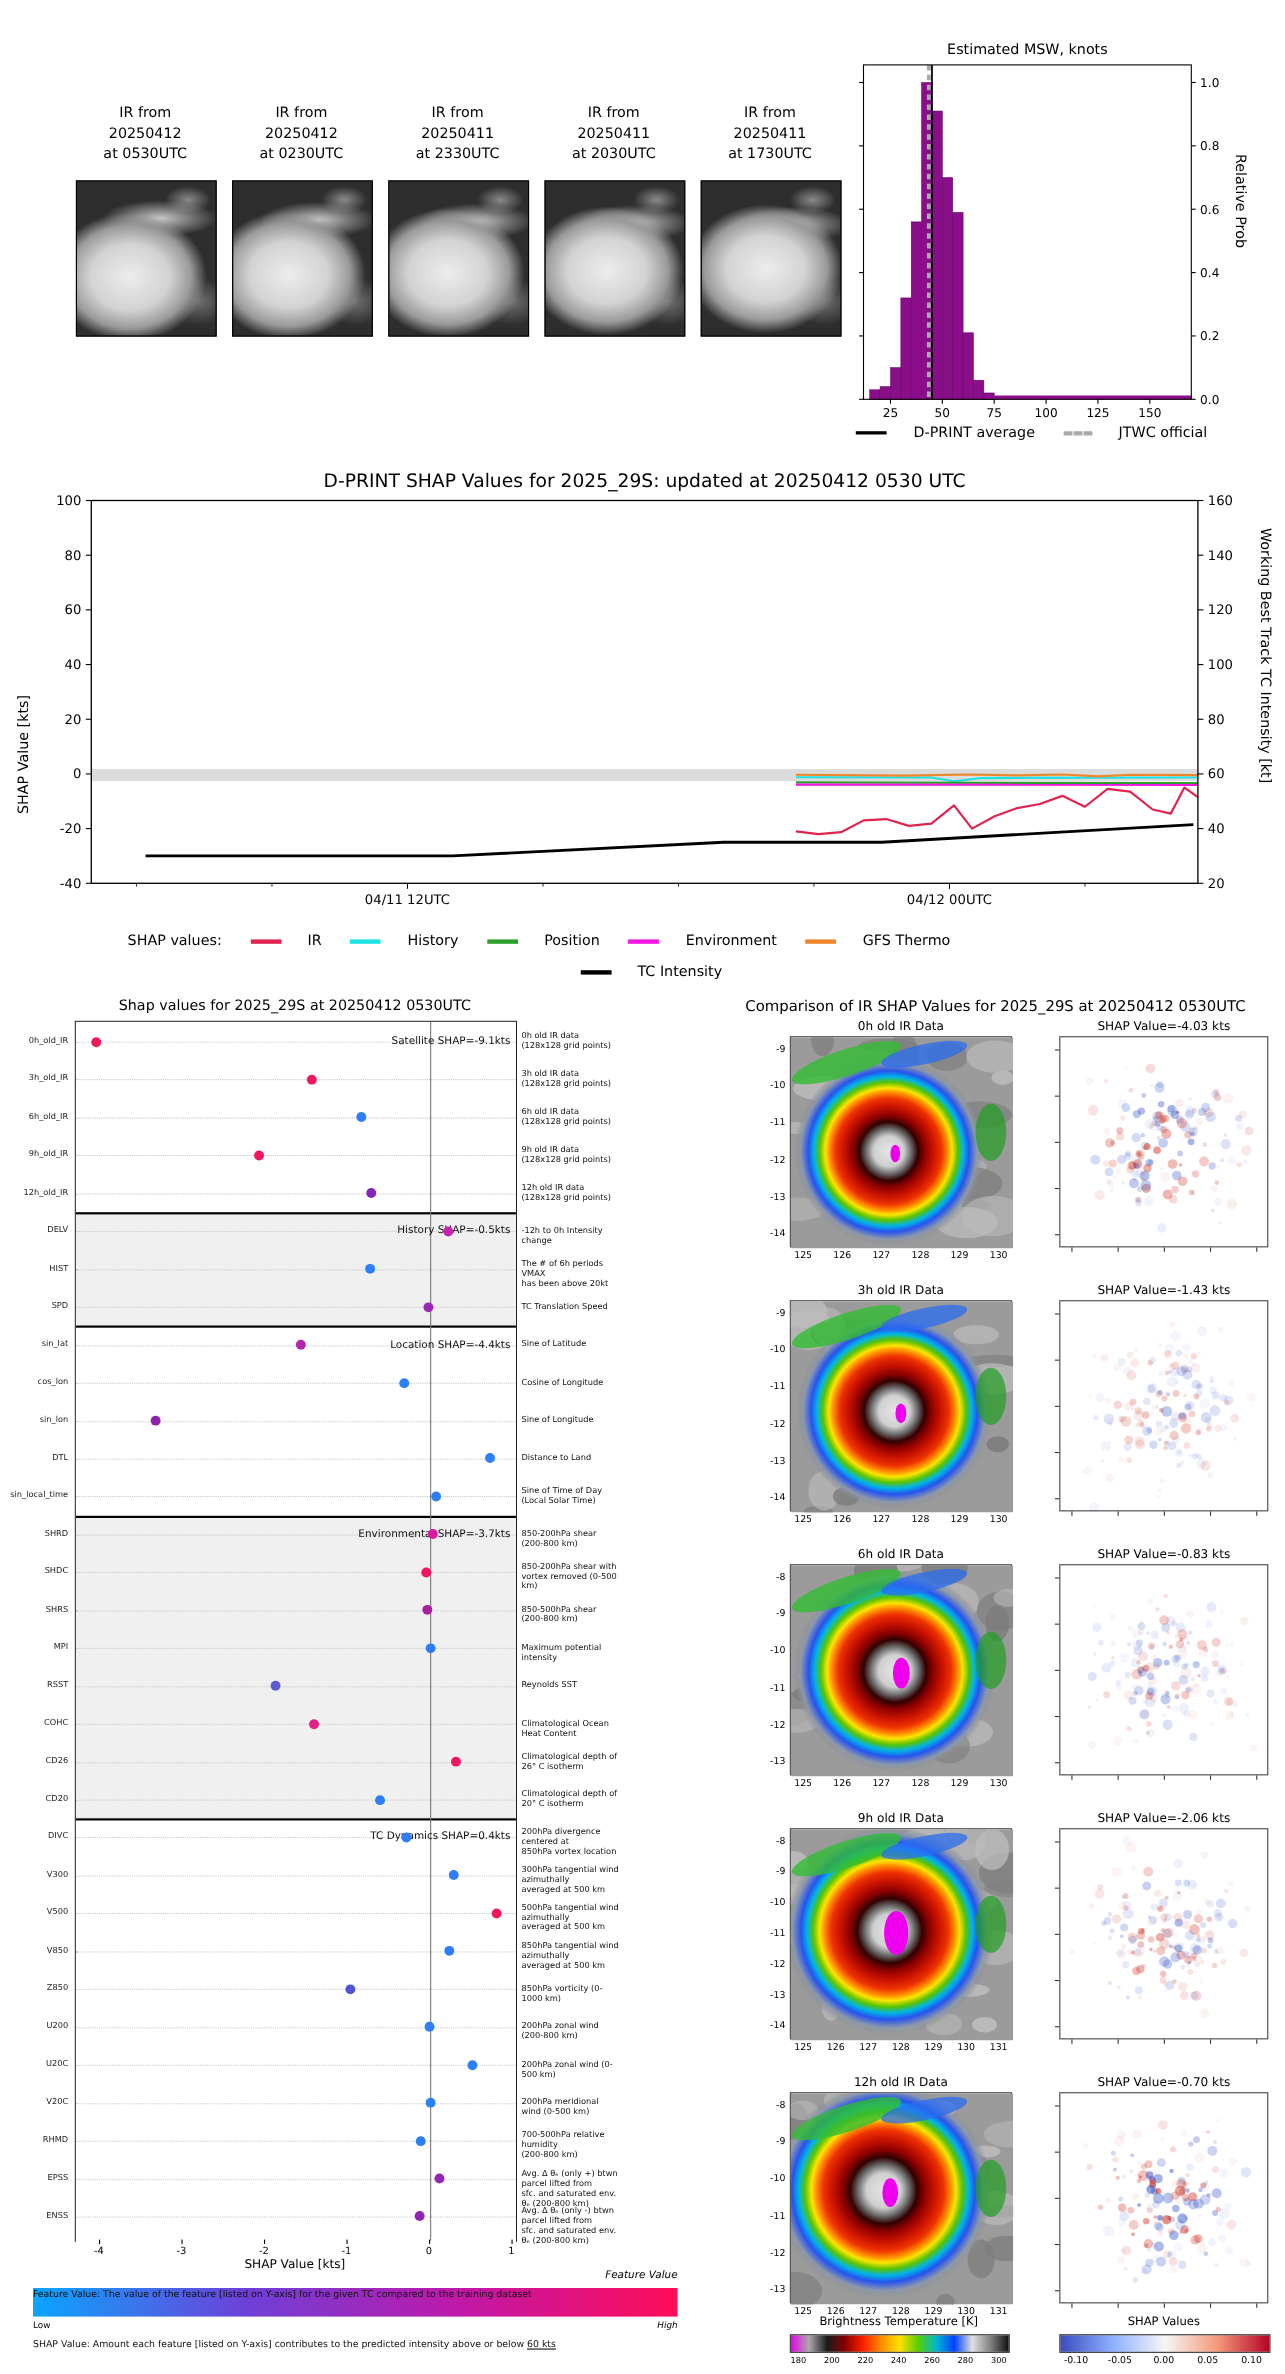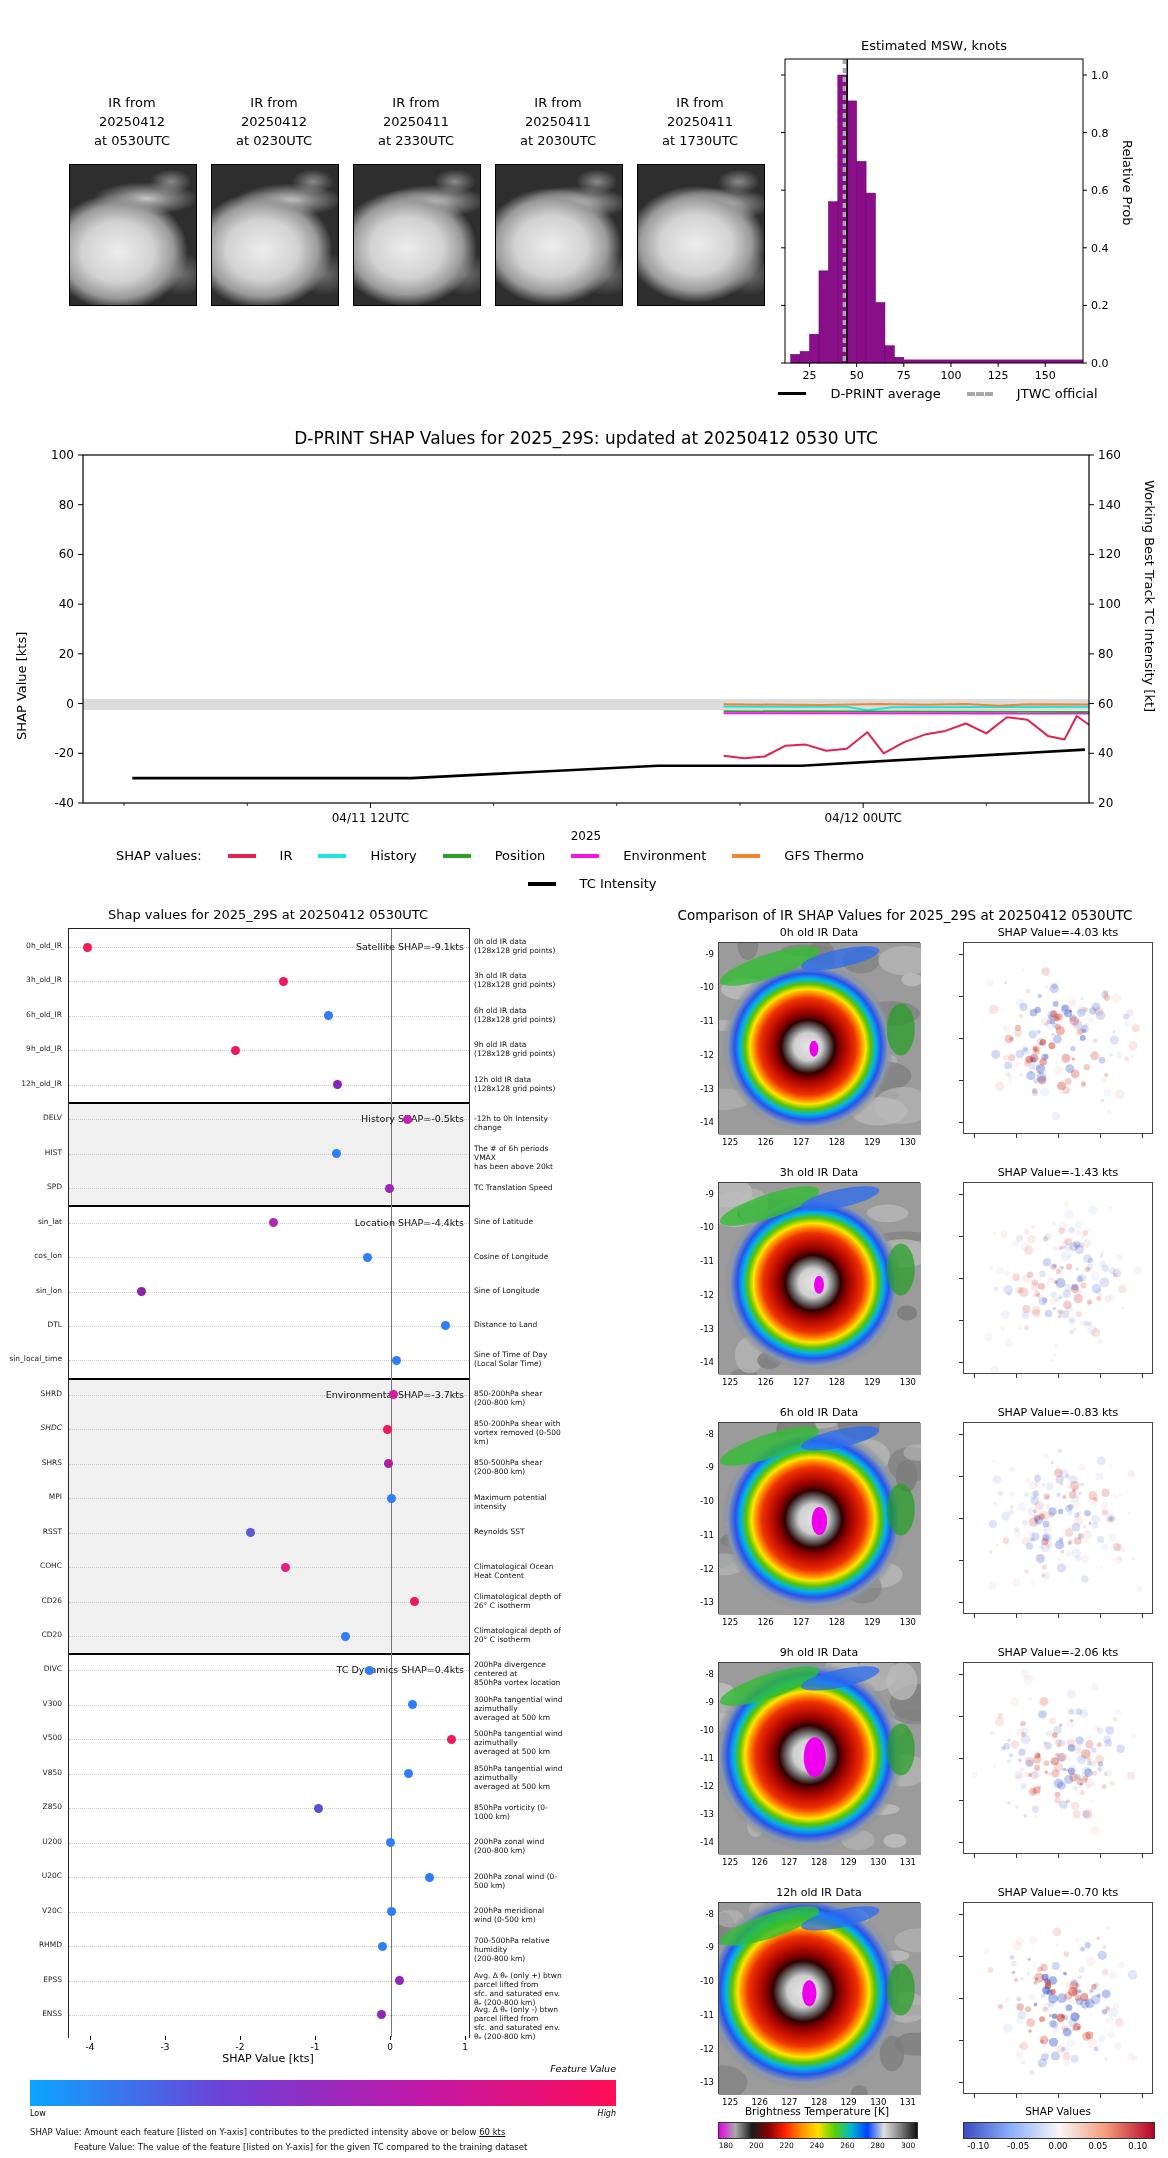--- a/index.html
+++ b/index.html
@@ -125,21 +125,20 @@
       <span class="legend-item">
         <span class="swatch-dash"></span>
         <span>JTWC official</span>
       </span>
     </div>
 
   <div class="abs ctr ts-title" style="left:83px;top:428px;width:1006px;">D-PRINT SHAP Values for 2025_29S: updated at 20250412 0530 UTC</div>
   <div class="abs rot-label" style="left:14px;top:560px;height:180px;font-size:13px;">SHAP Value [kts]</div>
   <div class="abs rot-label-r" style="left:1142px;top:480px;height:320px;">Working Best Track TC Intensity [kt]</div>
   <div id="tsblock"></div>
-  <div class="abs ctr ts-xlabel" style="left:83px;top:829px;width:1006px;">2025</div>
   <div id="tslegend1" class="abs legend-row" style="left:0;top:848px;width:980px;">
       <span>SHAP values:</span>
       <span class="legend-item">
         <span class="swatch" style="background: rgb(224, 35, 79); height: 4px;"></span>
         <span>IR</span>
       </span>
       <span class="legend-item">
         <span class="swatch" style="background: rgb(31, 227, 227); height: 4px;"></span>
         <span>History</span>
       </span>
@@ -258,21 +257,21 @@
         <div style="position: absolute; left: 465px; top: 1131px; width: 1px; height: 4px; background: rgb(0, 0, 0);"></div>
         <div class="ticknum" style="position: absolute; left: 450px; top: 1137px; width: 30px; text-align: center;">1</div>
       </div>
     <div class="abs ctr shap-xlabel" style="left:68px;top:1147px;width:400px;">SHAP Value [kts]</div>
     <div class="abs right" style="left:416px;top:1158px;width:200px;font-size:9.5px;">Feature Value</div>
     <div id="featcb" class="abs" style="left: 30px; top: 1175px; width: 586px; height: 26px; background: linear-gradient(to right, rgb(10, 165, 255) 0%, rgb(110, 64, 216) 33.3%, rgb(193, 24, 168) 66.7%, rgb(255, 13, 87) 100%);"></div>
     <div class="abs" style="left:30px;top:1204px;font-size:8px;">Low</div>
     <div class="abs right" style="left:416px;top:1204px;width:200px;font-size:8px;">High</div>
     <div id="footnotes">
         <div class="footnote" style="position: absolute; left: 30px; top: 1222px; width: 530px;">SHAP Value: Amount each feature [listed on Y-axis] contributes to the predicted intensity above or below <span class="u">60 kts</span></div>
-        <div class="footnote" style="position: absolute; left: 30px; top: 1237px; width: 530px; padding-left: 44px;">Feature Value: The value of the feature [listed on Y-axis] for the given TC compared to the training dataset</div>
+        <div class="footnote" style="position: absolute; left: 30px; top: 1176px; width: 530px;">Feature Value: The value of the feature [listed on Y-axis] for the given TC compared to the training dataset</div>
       </div>
   <div class="feat-label" style="position: absolute; left: 0px; top: 36px; width: 62px; text-align: right;">0h_old_IR</div>
       <div class="feat-desc" style="position: absolute; left: 474px; top: 32px; width: 90px;">0h old IR data
 (128x128 grid points)</div>
       <div class="feat-label" style="position: absolute; left: 0px; top: 70.45px; width: 62px; text-align: right;">3h_old_IR</div>
       <div class="feat-desc" style="position: absolute; left: 474px; top: 66.45px; width: 90px;">3h old IR data
 (128x128 grid points)</div>
       <div class="feat-label" style="position: absolute; left: 0px; top: 104.9px; width: 62px; text-align: right;">6h_old_IR</div>
       <div class="feat-desc" style="position: absolute; left: 474px; top: 100.9px; width: 90px;">6h old IR data
 (128x128 grid points)</div>
@@ -295,21 +294,21 @@
       <div class="feat-desc" style="position: absolute; left: 474px; top: 346.55px; width: 90px;">Cosine of Longitude</div>
       <div class="feat-label" style="position: absolute; left: 0px; top: 380.5px; width: 62px; text-align: right;">sin_lon</div>
       <div class="feat-desc" style="position: absolute; left: 474px; top: 381px; width: 90px;">Sine of Longitude</div>
       <div class="feat-label" style="position: absolute; left: 0px; top: 414.95px; width: 62px; text-align: right;">DTL</div>
       <div class="feat-desc" style="position: absolute; left: 474px; top: 415.45px; width: 90px;">Distance to Land</div>
       <div class="feat-label" style="position: absolute; left: 0px; top: 449.4px; width: 62px; text-align: right;">sin_local_time</div>
       <div class="feat-desc" style="position: absolute; left: 474px; top: 445.4px; width: 90px;">Sine of Time of Day
 (Local Solar Time)</div>
       <div class="feat-label" style="position: absolute; left: 0px; top: 483.85px; width: 62px; text-align: right;">SHRD</div>
       <div class="feat-desc" style="position: absolute; left: 474px; top: 484.35px; width: 90px;">850-200hPa shear (200-800 km)</div>
-      <div class="feat-label" style="position: absolute; left: 0px; top: 518.3px; width: 62px; text-align: right; font-style: italic;">SHDC</div>
+      <div class="feat-label" style="position: absolute; left: 0px; top: 518.3px; width: 62px; text-align: right;">SHDC</div>
       <div class="feat-desc" style="position: absolute; left: 474px; top: 514.3px; width: 90px;">850-200hPa shear with
 vortex removed (0-500 km)</div>
       <div class="feat-label" style="position: absolute; left: 0px; top: 552.75px; width: 62px; text-align: right;">SHRS</div>
       <div class="feat-desc" style="position: absolute; left: 474px; top: 553.25px; width: 90px;">850-500hPa shear (200-800 km)</div>
       <div class="feat-label" style="position: absolute; left: 0px; top: 587.2px; width: 62px; text-align: right;">MPI</div>
       <div class="feat-desc" style="position: absolute; left: 474px; top: 587.7px; width: 90px;">Maximum potential intensity</div>
       <div class="feat-label" style="position: absolute; left: 0px; top: 621.65px; width: 62px; text-align: right;">RSST</div>
       <div class="feat-desc" style="position: absolute; left: 474px; top: 622.15px; width: 90px;">Reynolds SST</div>
       <div class="feat-label" style="position: absolute; left: 0px; top: 656.1px; width: 62px; text-align: right;">COHC</div>
       <div class="feat-desc" style="position: absolute; left: 474px; top: 656.6px; width: 90px;">Climatological Ocean Heat Content</div>

